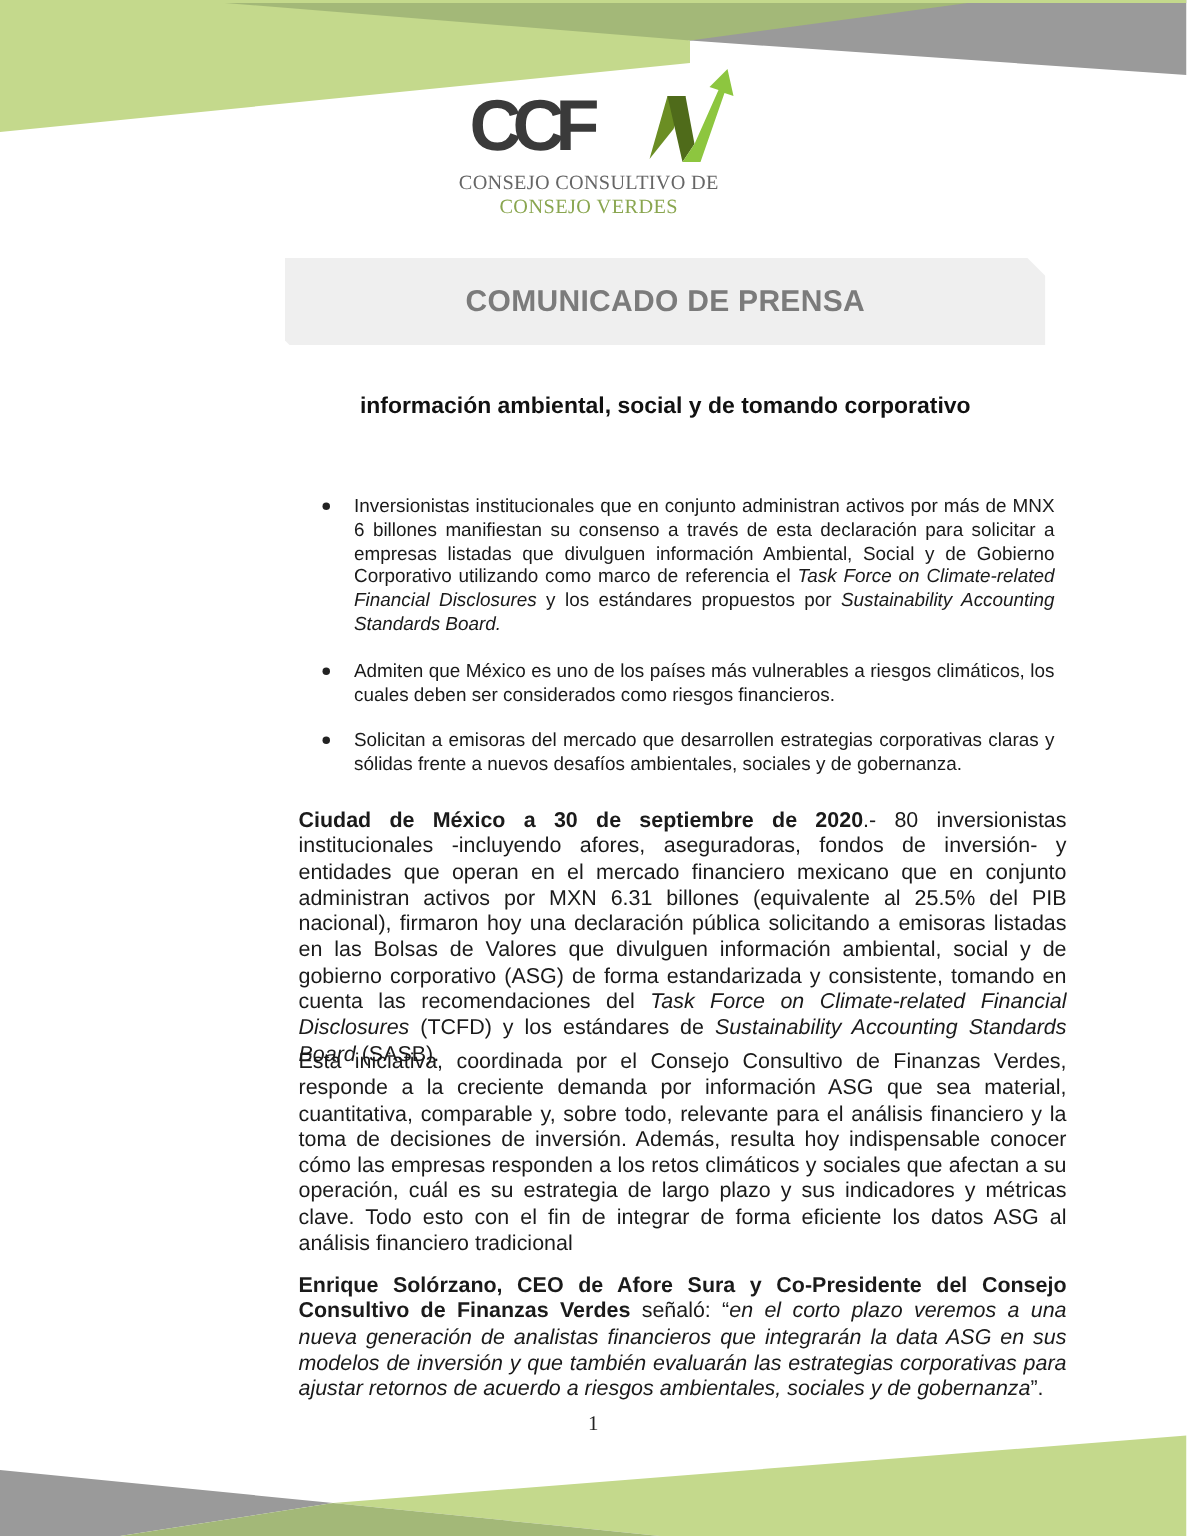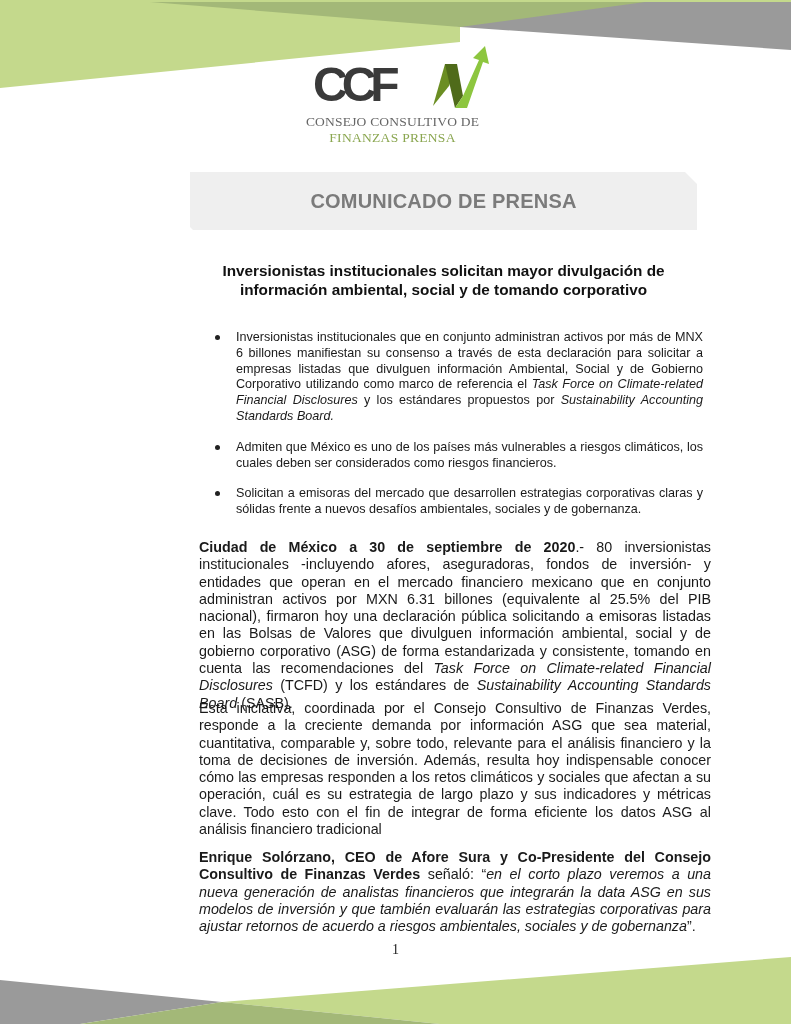--- a/index.html
+++ b/index.html
@@ -49,29 +49,28 @@
 </svg>
 
 <div class="logo">
   <div class="letters">CCF</div>
   <svg style="position:absolute;left:126px;top:0;" width="60" height="66" viewBox="0 0 60 66">
     <polygon points="2,60 14,18 26,18 18,40" fill="#6b8e23"></polygon>
     <polygon points="14,18 26,18 32,50 24,62" fill="#4f6b1a"></polygon>
     <polygon points="24,62 32,50 48,14 42,12 54,0 58,18 52,16 36,62" fill="#8dc63f"></polygon>
   </svg>
   <div class="sub1">CONSEJO CONSULTIVO DE</div>
-  <div class="sub2">FINANZAS PRENSA</div>
+  <div class="sub2">CONSEJO VERDES</div>
 </div>
 
 <div class="banner">
   <span>COMUNICADO DE PRENSA</span>
 </div>
 
 <div class="headline">
-  <div>Inversionistas institucionales solicitan mayor divulgación de</div>
   <div>información ambiental, social y de tomando corporativo</div>
 </div>
 
 <ul class="bullets">
   <li>
     <span class="dot"></span>
     <span>Inversionistas institucionales que en conjunto administran activos por más de MNX 6 billones manifiestan su consenso a través de esta declaración para solicitar a empresas listadas que divulguen información Ambiental, Social y de Gobierno Corporativo utilizando como marco de referencia el </span><i>Task Force on Climate-related Financial Disclosures</i><span> y los estándares propuestos por </span><i>Sustainability Accounting Standards Board.</i>
   </li>
   <li>
     <span class="dot"></span>

